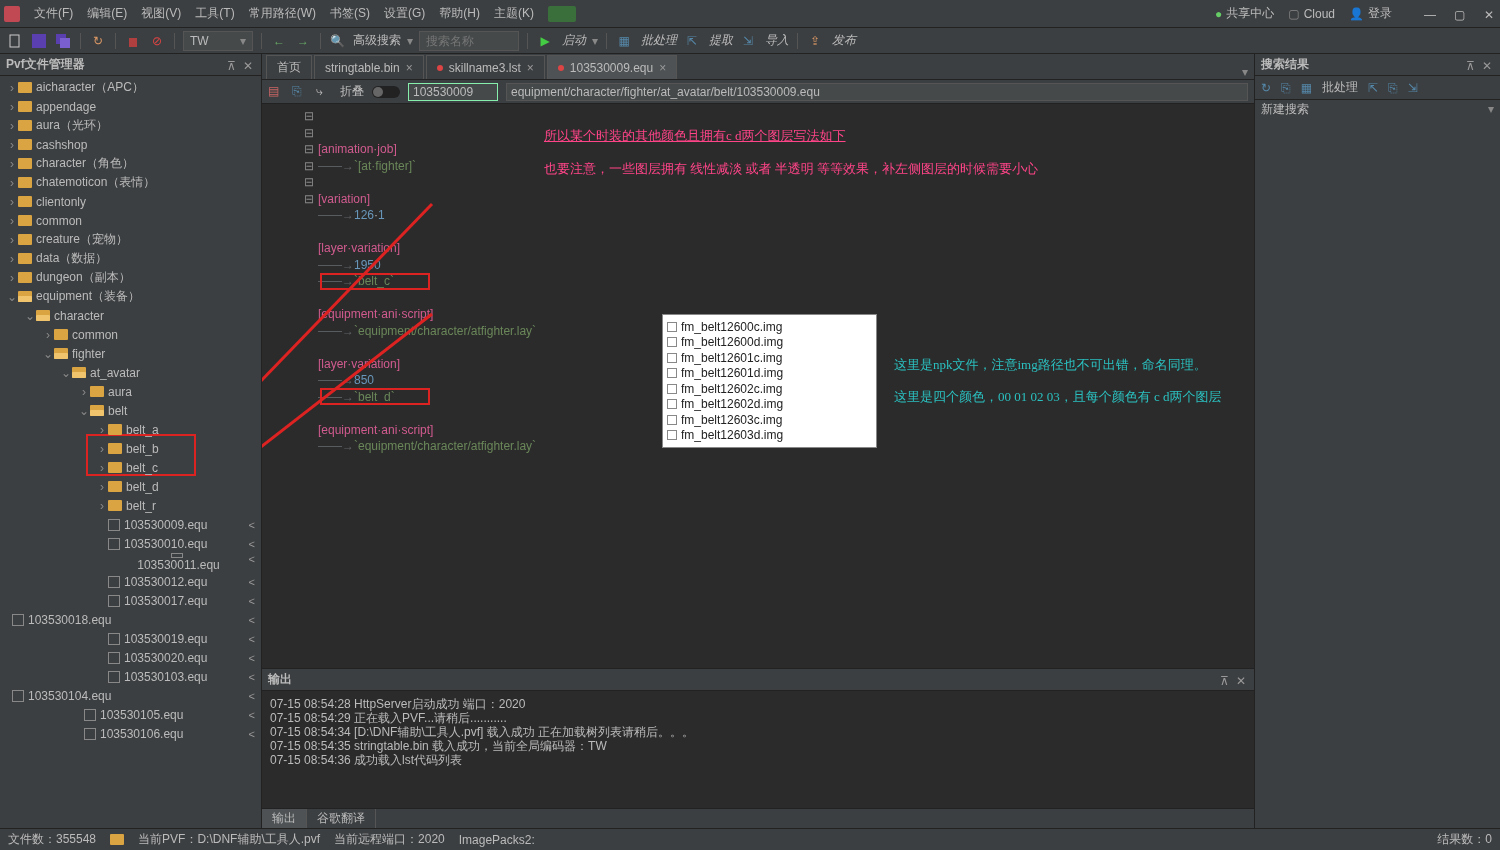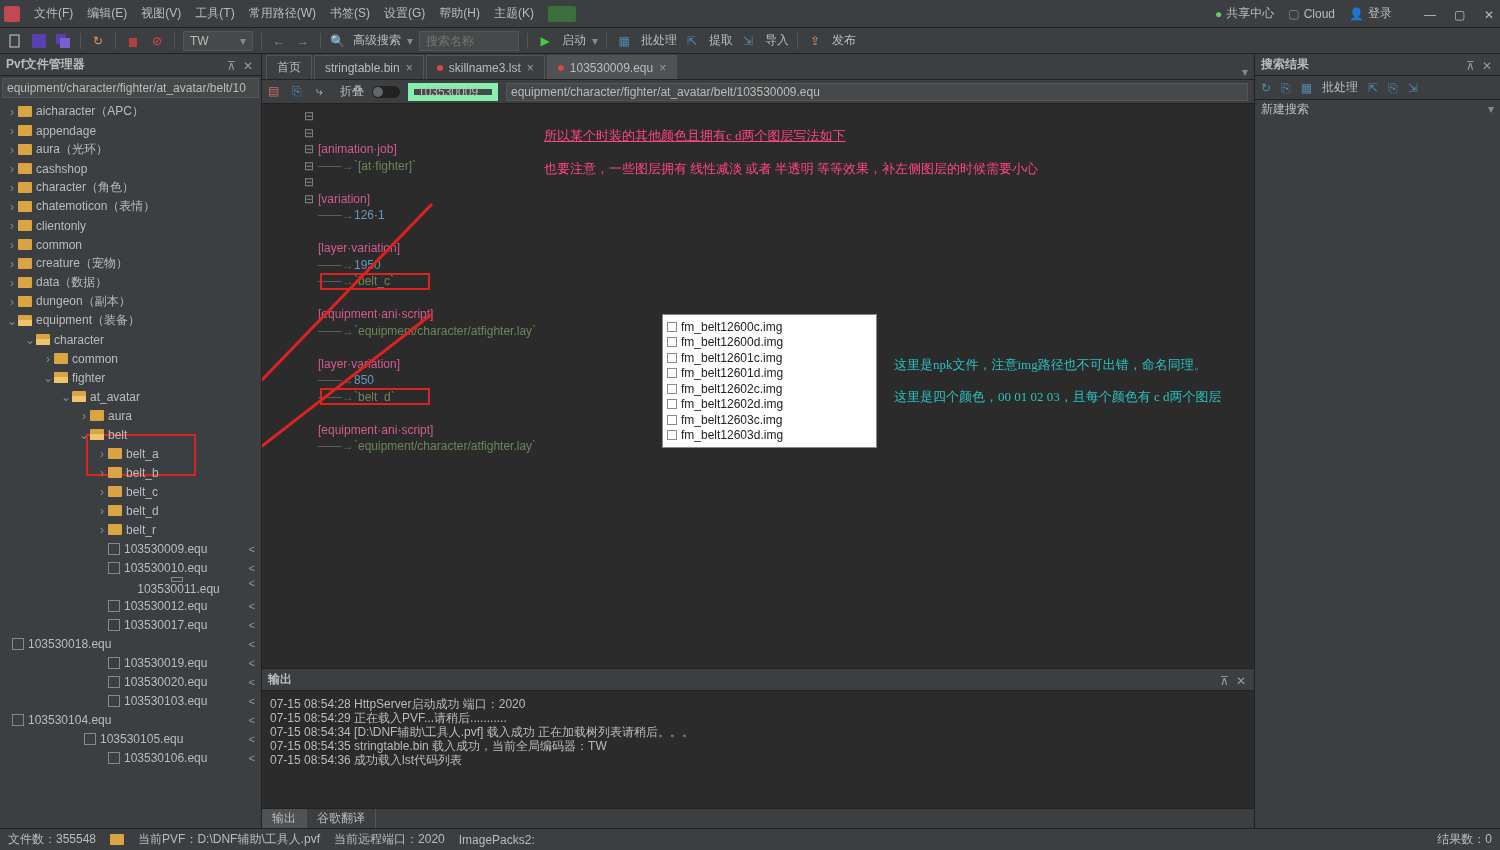--- a/index.html
+++ b/index.html
@@ -12,21 +12,21 @@
 .titlebar .right-item { display:flex; align-items:center; gap:4px; }
 .titlebar .wincontrols { display:flex; gap:18px; margin-left:18px; }
 .titlebar .winbtn { width:12px; height:12px; color:#bbb; }
 
 .toolbar { height:26px; background:#3c3f41; border-bottom:1px solid #222; display:flex; align-items:center; padding:0 6px; gap:6px; }
 .toolbar .tbtn { width:18px; height:18px; display:flex; align-items:center; justify-content:center; }
 .toolbar .sep { width:1px; height:16px; background:#555; margin:0 2px; }
 .toolbar .combo { background:#45494a; border:1px solid #555; height:20px; display:flex; align-items:center; padding:0 6px; gap:8px; min-width:70px; }
 .toolbar .searchlbl { color:#bbb; }
 .toolbar .searchbox { background:#45494a; border:1px solid #555; height:20px; width:100px; padding:0 6px; color:#777; }
-.toolbar .actlbl { color:#bbb; margin-left:2px; }
+.toolbar .actlbl { color:#bbb; margin-left:2px;font-style:italic; }
 
 .main { position:absolute; top:54px; bottom:22px; left:0; right:0; display:flex; }
 .sidebar { width:262px; background:#3c3f41; border-right:1px solid #222; display:flex; flex-direction:column; }
 .panel-hdr { height:22px; background:#3c3f41; display:flex; align-items:center; padding:0 6px; border-bottom:1px solid #222; gap:4px; }
 .panel-hdr .title { flex:1; font-weight:bold; }
 .panel-hdr .pin, .panel-hdr .close { width:12px; height:12px; color:#999; }
 .pathbox { height:20px; background:#45494a; border:1px solid #555; margin:2px; padding:0 4px; color:#bbb; display:flex; align-items:center; overflow:hidden; white-space:nowrap; }
 .tree { flex:1; overflow:auto; padding-top:2px; }
 .tree-row { height:19px; display:flex; align-items:center; white-space:nowrap; cursor:default; position:relative; }
 .tree-row .toggle { width:12px; color:#888; text-align:center; }
@@ -39,21 +39,21 @@
 
 .center { flex:1; display:flex; flex-direction:column; min-width:0; }
 .tabstrip { height:26px; background:#3c3f41; display:flex; align-items:flex-end; border-bottom:1px solid #222; padding-left:4px; }
 .tab { height:24px; padding:0 10px; display:flex; align-items:center; gap:6px; border:1px solid #555; border-bottom:none; background:#3c3f41; margin-right:2px; color:#bbb; }
 .tab.active { background:#4e5254; }
 .tab .dot { width:6px; height:6px; border-radius:50%; }
 .tab .x { color:#999; }
 .editor-bar { height:24px; background:#3c3f41; border-bottom:1px solid #222; display:flex; align-items:center; padding:0 6px; gap:8px; }
 .editor-bar .switch { width:28px; height:12px; background:#222; border-radius:6px; position:relative; }
 .editor-bar .switch::after { content:""; position:absolute; width:10px; height:10px; background:#666; border-radius:50%; top:1px; left:1px; }
-.editor-bar .idbox { background:#45494a; border:6px solid #86efac; height:18px; width:90px; padding:0 4px; color:#bbb; display:flex; align-items:center; }
+.editor-bar .idbox { background:#45494a; border:1px solid #86efac; height:18px; width:90px; padding:0 4px; color:#bbb; display:flex; align-items:center; }
 .editor-bar .pathlong { background:#45494a; border:1px solid #555; height:18px; flex:1; padding:0 4px; color:#bbb; display:flex; align-items:center; overflow:hidden; }
 .editor-bar .sm { width:16px; height:16px; }
 
 .editor { flex:1; background:#2b2b2b; position:relative; overflow:hidden; font-family:Consolas,monospace; font-size:13px; }
 .gutter { position:absolute; left:0; top:0; width:40px; background:#313335; color:#606366; text-align:right; padding:4px 6px 0 0; line-height:16.5px; }
 .fold { position:absolute; left:40px; top:0; width:14px; color:#888; padding-top:4px; line-height:16.5px; text-align:center; }
 .code { position:absolute; left:56px; top:4px; right:0; line-height:16.5px; white-space:pre; color:#bbb; }
 .sect { color:#d15b8f; }
 .str { color:#6a8759; }
 .num { color:#6897bb; }
@@ -174,21 +174,20 @@
 </div>
 
 <div class="main">
 
   <div class="sidebar">
     <div class="panel-hdr">
       <span class="title">Pvf文件管理器</span>
       <span class="pin">⊼</span>
       <span class="close">✕</span>
     </div>
-    <div class="pathbox">equipment/character/fighter/at_avatar/belt/10</div>
     <div class="tree" id="tree">
       <div class="hl-box" style="left:86px; top:380px; width:110px; height:42px;"></div>
     <div class="tree-row" style="padding-left: 6px;">
           <span class="toggle">›</span>
           <span class="folder-icon"></span>
           <span class="label">aicharacter（APC）</span>
         </div>
         <div class="tree-row" style="padding-left: 6px;">
           <span class="toggle">›</span>
           <span class="folder-icon"></span>
@@ -358,21 +357,21 @@
           <span class="file-icon"></span>
           <span class="label">103530104.equ</span>
           <span class="badge">&lt;</span>
         </div>
         <div class="tree-row" style="padding-left: 72px;">
           <span class="toggle"></span>
           <span class="file-icon"></span>
           <span class="label">103530105.equ</span>
           <span class="badge">&lt;</span>
         </div>
-        <div class="tree-row" style="padding-left: 96px;">
+        <div class="tree-row" style="padding-left: 72px;">
           <span class="toggle"></span>
           <span class="file-icon"></span>
           <span class="label">103530106.equ</span>
           <span class="badge">&lt;</span>
         </div>
       </div>
   </div>
 
   <div class="center">
     <div class="tabstrip" id="tabstrip">

